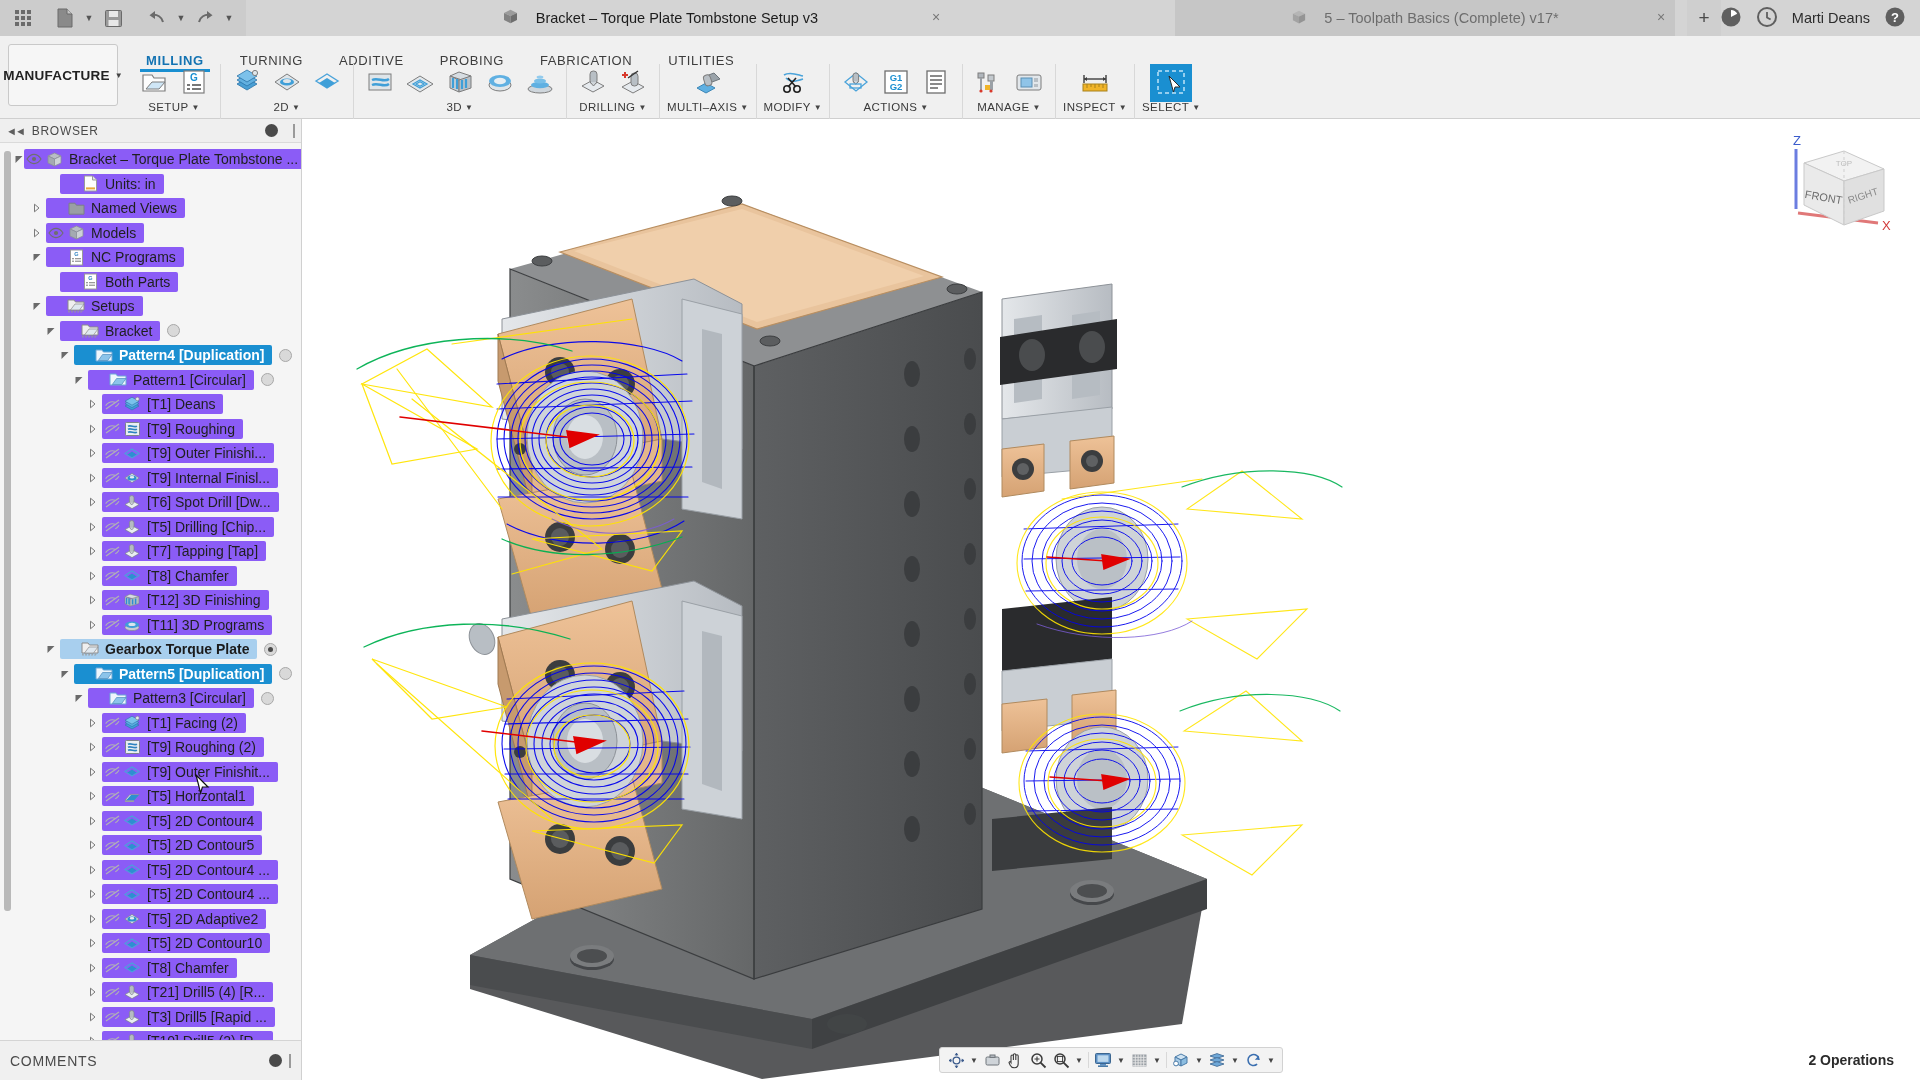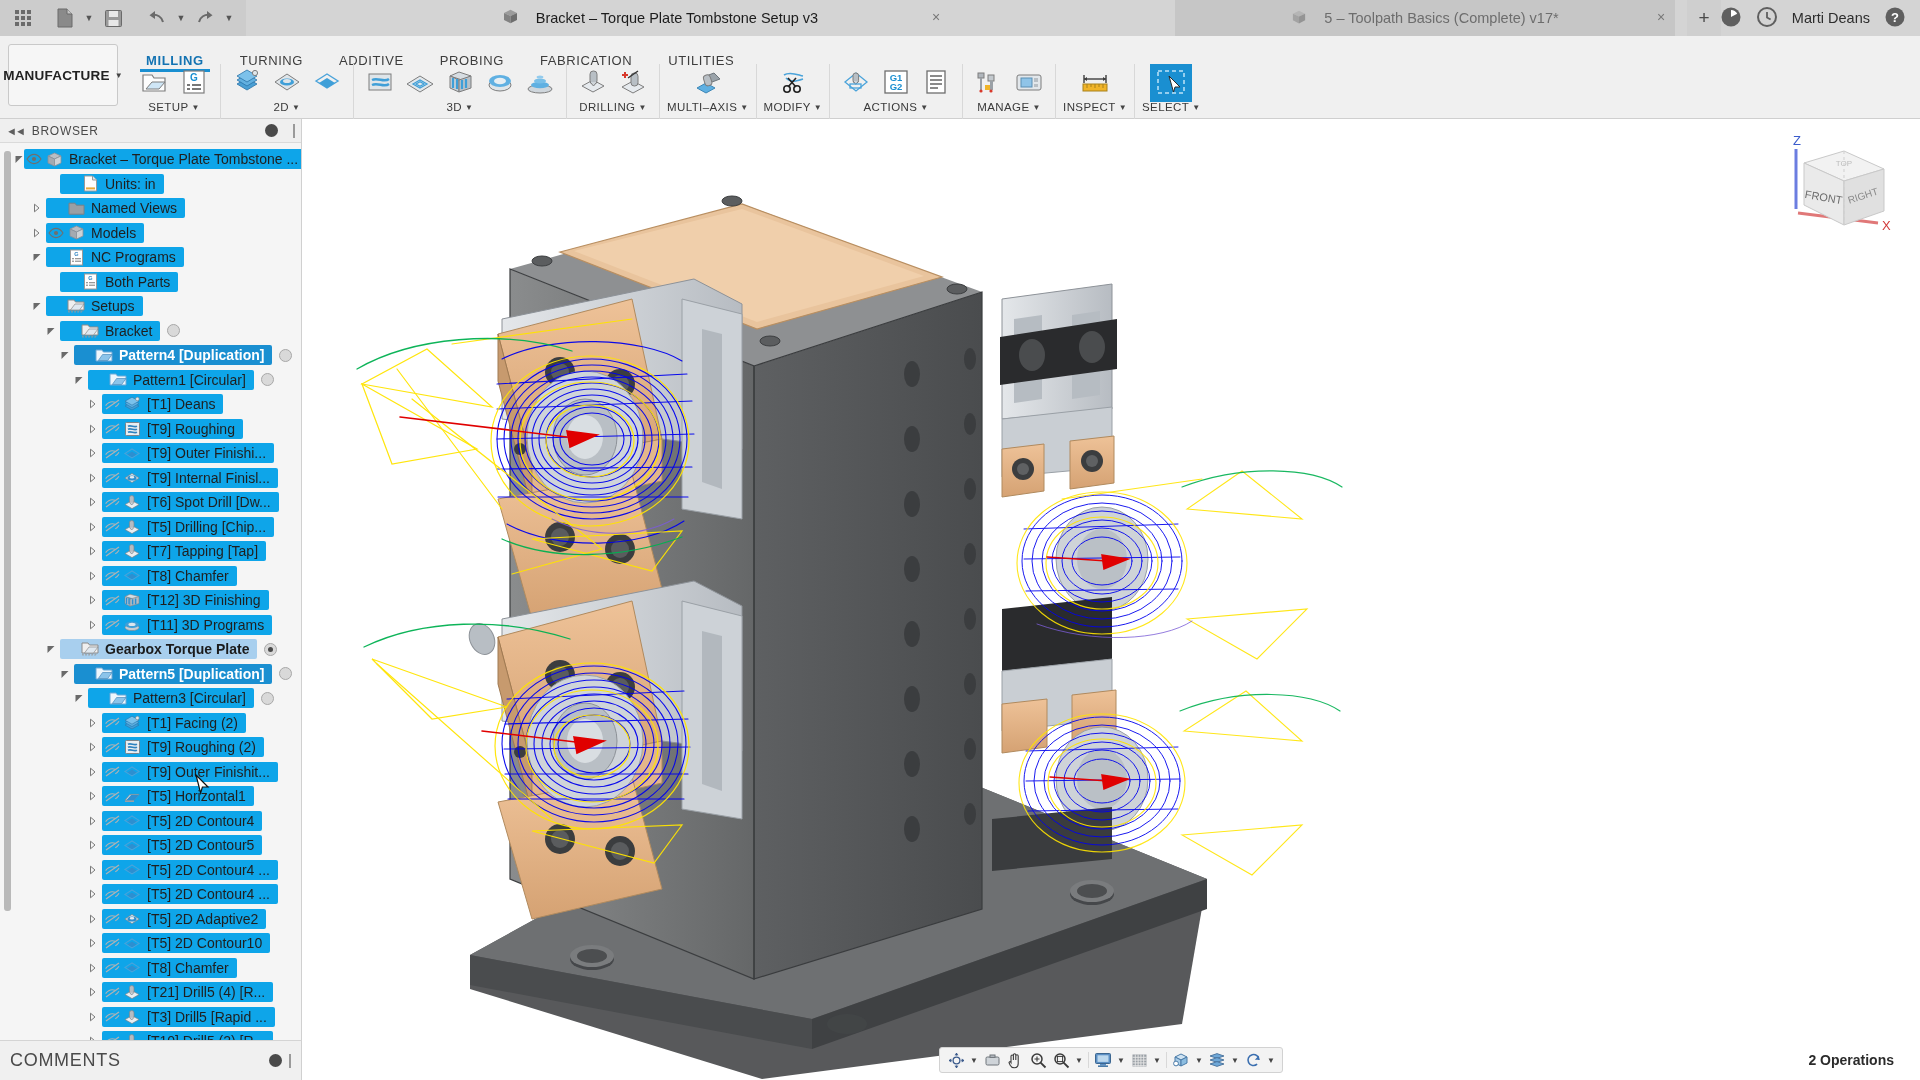--- a/index.html
+++ b/index.html
@@ -70,42 +70,42 @@
   #browser{ position:absolute; left:0; top:119px; width:302px; bottom:40px; background:#f5f5f5;
             border-right:1px solid #d0d0d0; }
   #browser-head{ height:24px; background:#efefef; border-bottom:1px solid #dadada;
                  display:flex; align-items:center; padding:0 6px; gap:8px; }
   .collapse-ico{ color:#5e5e5e; font-size:11px; letter-spacing:-2px;}
   #browser-title{ font-size:12px; letter-spacing:.7px; color:#4a4a4a;}
   .headdot{ margin-left:auto; width:13px; height:13px; border-radius:50%; background:#4a4a4a; }
   .headbar{ width:2px; height:14px; background:#9a9a9a; margin-left:7px;}
   #tree{ position:absolute; top:24px; left:0; right:0; bottom:0; overflow:hidden; padding-top:4px;}
   .trow{ height:24.5px; display:flex; align-items:center; position:relative; font-size:14px; white-space:nowrap;}
-  .trow .pill{ background:#0ea5e9; border-radius:2px; height:20px; display:flex; align-items:center; padding-right:8px;}
+  .trow .pill{ background:#8b5cf6; border-radius:2px; height:20px; display:flex; align-items:center; padding-right:8px;}
   .tw{ width:18px; height:24px; display:flex; align-items:center; justify-content:center; color:#555; font-size:9px;}
   .tw.down{ font-size:10px;}
   .eye{ width:20px; display:flex; align-items:center; justify-content:center;}
   .ticon{ width:20px; height:20px; display:flex; align-items:center; justify-content:center; margin-right:5px;}
   .tlabel{ color:#1f1f1f; }
   .trow.selected .pill{ background:#1a8fd1; }
   .trow.selected .tlabel{ color:#fff; font-weight:bold;}
   .trow.hl .pill{ background:#a8cfee;}
   .trow.hl .tlabel{ font-weight:bold; color:#1b1b1b;}
   .statedot{ width:13px; height:13px; border-radius:50%; background:#d9d9d9;
              border:1px solid #a8a8a8; margin-left:7px; flex:0 0 auto;}
   .statedot.filled:after{ content:""; display:block; width:5px; height:5px; border-radius:50%;
              background:#4a4a4a; margin:3px auto;}
   #scrolltrack{ position:absolute; left:2px; top:4px; bottom:0; width:7px; }
   #scrollthumb{ position:absolute; left:2px; top:4px; width:7px; height:760px; background:#b9b9b9; border-radius:3px;}
 
   
   #comments{ position:absolute; left:0; bottom:0; width:302px; height:40px; background:#f0f0f0;
              border-top:1px solid #d4d4d4; border-right:1px solid #d0d0d0;
              display:flex; align-items:center; padding:0 10px;}
-  #comments-label{ font-size:18px; letter-spacing:.7px; color:#4a4a4a;}
+  #comments-label{ font-size:14px; letter-spacing:.7px; color:#4a4a4a;}
 
   
   #canvas{ position:absolute; left:302px; top:119px; right:0; bottom:0; background:#ffffff; overflow:hidden;}
   #viewcube{ position:absolute; right:18px; top:10px; width:120px; height:110px;}
   #opcount{ position:absolute; right:26px; bottom:12px; font-size:14px; font-weight:bold; color:#2b2b2b;}
   #navbar{ position:absolute; left:50%; transform:translateX(-50%); bottom:7px; height:26px;
            background:#f3f3f3; border:1px solid #d2d2d2; border-radius:3px;
            display:flex; align-items:center; padding:0 5px; gap:1px;}
   .nav-btn{ width:22px; height:22px; display:flex; align-items:center; justify-content:center; cursor:default;}
   .nav-caret{ width:12px; height:22px; display:flex; align-items:center; justify-content:center;

